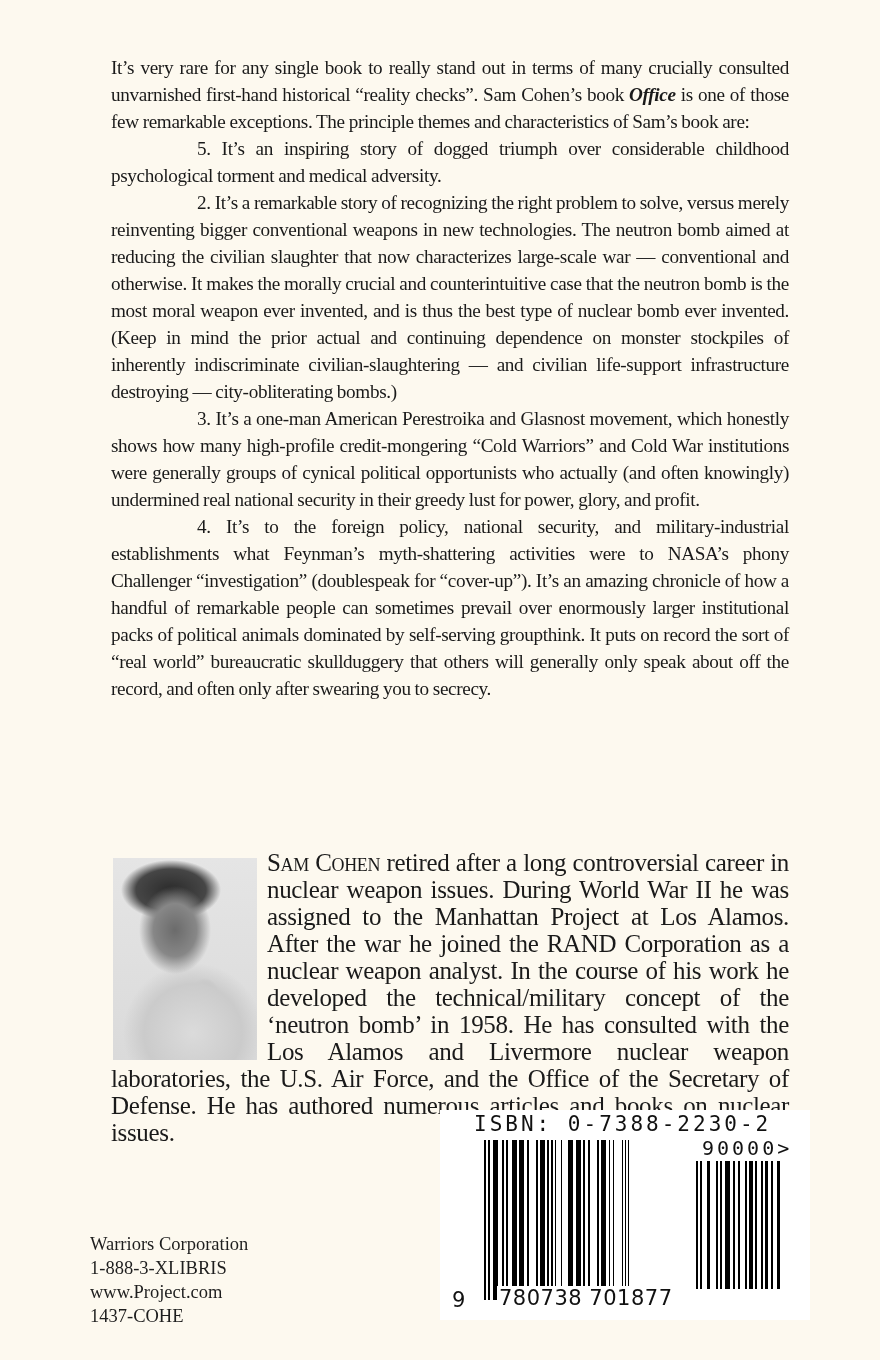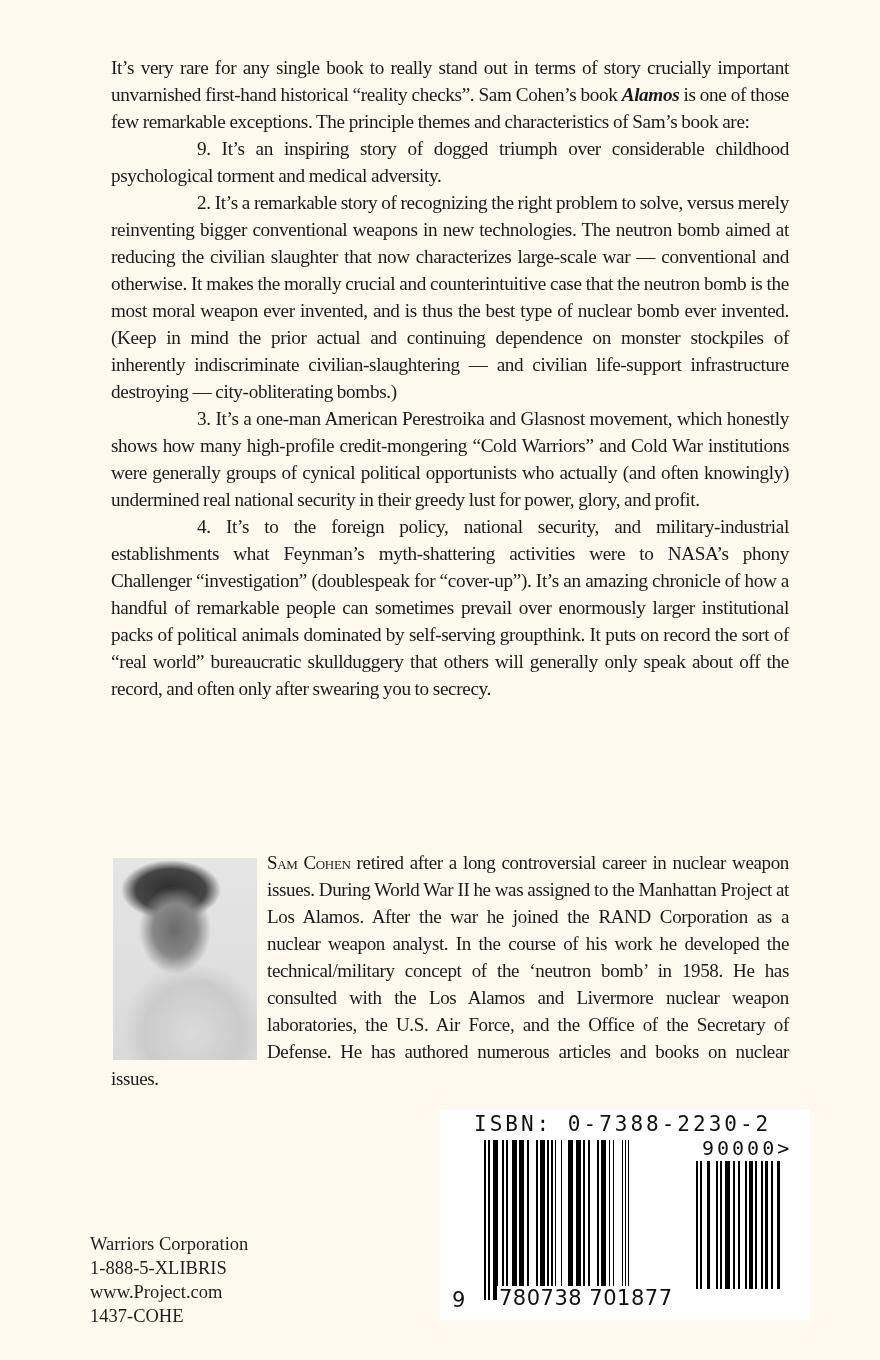--- a/index.html
+++ b/index.html
@@ -34,21 +34,21 @@
     }
     .blurb .title-em {
       font-weight: bold;
       font-style: italic;
     }
     .bio {
       position: absolute;
       left: 111px;
       top: 849px;
       width: 678px;
-      font-size: 19px;
+      font-size: 25px;
       line-height: 27px;
       text-align: justify;
       letter-spacing: -0.35px;
       word-spacing: -0.5px;
     }
     .bio p { margin: 0; }
     .photo {
       float: left;
       width: 144px;
       height: 202px;
@@ -142,35 +142,35 @@
       background: #fff;
       padding: 0 2px;
       letter-spacing: 0.5px;
       white-space: nowrap;
     }
   </style>
 </head>
 <body>
 
 <div class="blurb">
-  <p><span>It’s very rare for any single book to really stand out in terms of story crucially important unvarnished first-hand historical “reality checks”. Sam Cohen’s book </span><span class="title-em">Alamos</span><span> is one of those few remarkable exceptions. The principle themes and characteristics of Sam’s book are:</span></p>
-  <p class="item">9. It’s an inspiring story of dogged triumph over considerable childhood psychological torment and medical adversity.</p>
+  <p><span>It’s very rare for any single book to really stand out in terms of many crucially consulted unvarnished first-hand historical “reality checks”. Sam Cohen’s book </span><span class="title-em">Office</span><span> is one of those few remarkable exceptions. The principle themes and characteristics of Sam’s book are:</span></p>
+  <p class="item">5. It’s an inspiring story of dogged triumph over considerable childhood psychological torment and medical adversity.</p>
   <p class="item">2. It’s a remarkable story of recognizing the right problem to solve, versus merely reinventing bigger conventional weapons in new technologies. The neutron bomb aimed at reducing the civilian slaughter that now characterizes large-scale war — conventional and otherwise. It makes the morally crucial and counterintuitive case that the neutron bomb is the most moral weapon ever invented, and is thus the best type of nuclear bomb ever invented. (Keep in mind the prior actual and continuing dependence on monster stockpiles of inherently indiscriminate civilian-slaughtering — and civilian life-support infrastructure destroying — city-obliterating bombs.)</p>
   <p class="item">3. It’s a one-man American Perestroika and Glasnost movement, which honestly shows how many high-profile credit-mongering “Cold Warriors” and Cold War institutions were generally groups of cynical political opportunists who actually (and often knowingly) undermined real national security in their greedy lust for power, glory, and profit.</p>
   <p class="item">4. It’s to the foreign policy, national security, and military-industrial establishments what Feynman’s myth-shattering activities were to NASA’s phony Challenger “investigation” (doublespeak for “cover-up”). It’s an amazing chronicle of how a handful of remarkable people can sometimes prevail over enormously larger institutional packs of political animals dominated by self-serving groupthink. It puts on record the sort of “real world” bureaucratic skullduggery that others will generally only speak about off the record, and often only after swearing you to secrecy.</p>
 </div>
 
 <div class="bio">
   <div class="photo"></div>
   <p><span class="smallcaps">Sam Cohen</span><span> retired after a long controversial career in nuclear weapon issues. During World War II he was assigned to the Manhattan Project at Los Alamos. After the war he joined the RAND Corporation as a nuclear weapon analyst. In the course of his work he developed the technical/military concept of the ‘neutron bomb’ in 1958. He has consulted with the Los Alamos and Livermore nuclear weapon laboratories, the U.S. Air Force, and the Office of the Secretary of Defense. He has authored numerous articles and books on nuclear issues.</span></p>
 </div>
 
 <div class="publisher">
   <div>Warriors Corporation</div>
-  <div>1-888-5-XLIBRIS</div>
+  <div>1-888-3-XLIBRIS</div>
   <div>www.Project.com</div>
   <div>1437-COHE</div>
 </div>
 
 <div class="barcode-box">
   <div class="isbn-label">ISBN: 0-7388-2230-2</div>
   <div class="bars-main">
     <div class="bar" style="width:2px"></div>
       <div class="gap" style="width:2px"></div>
     <div class="bar" style="width:2px"></div>

